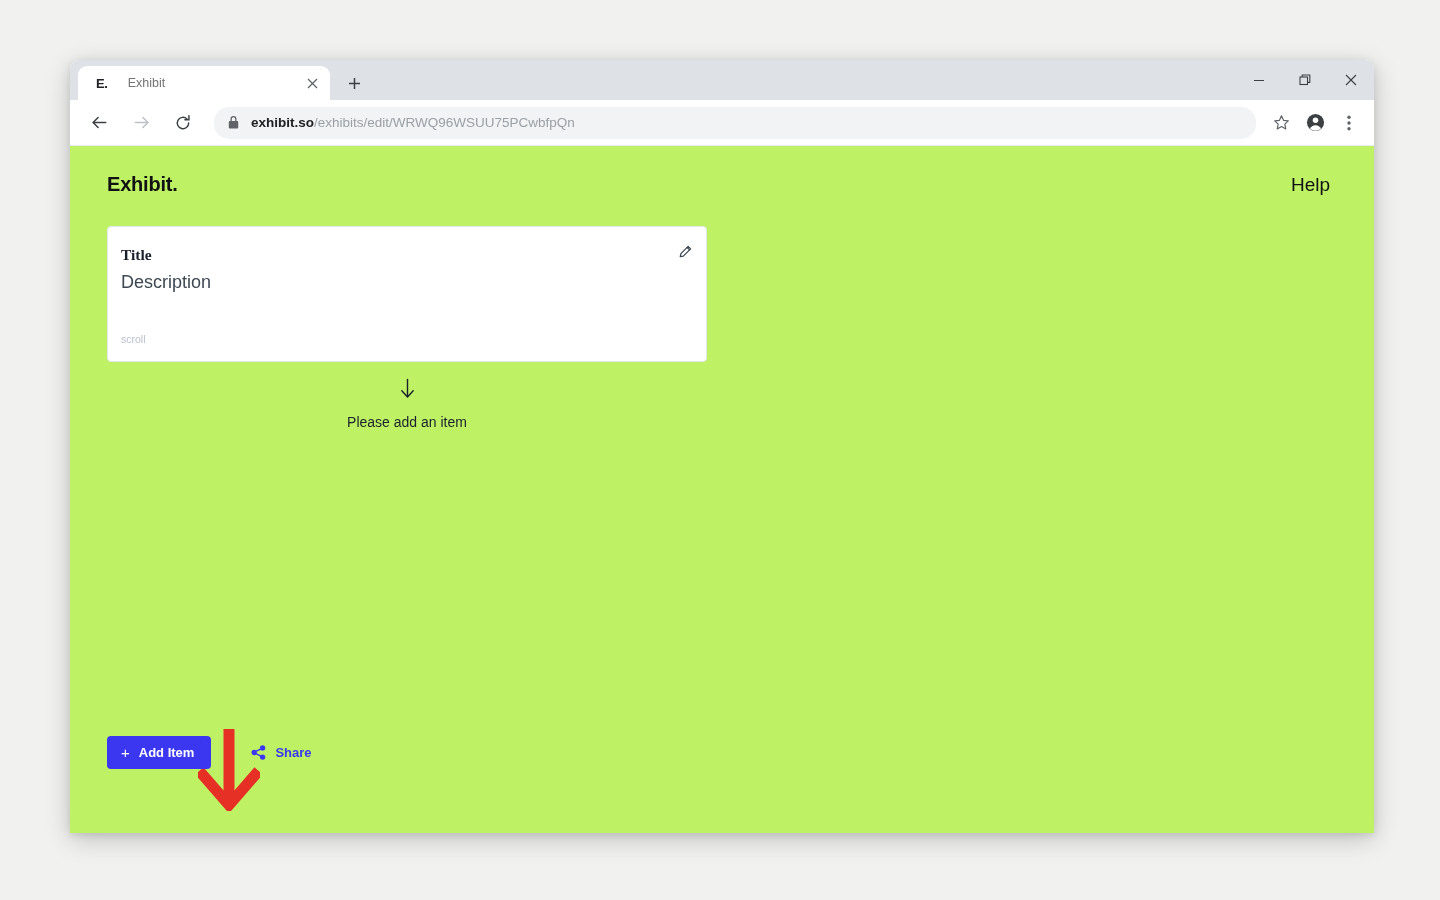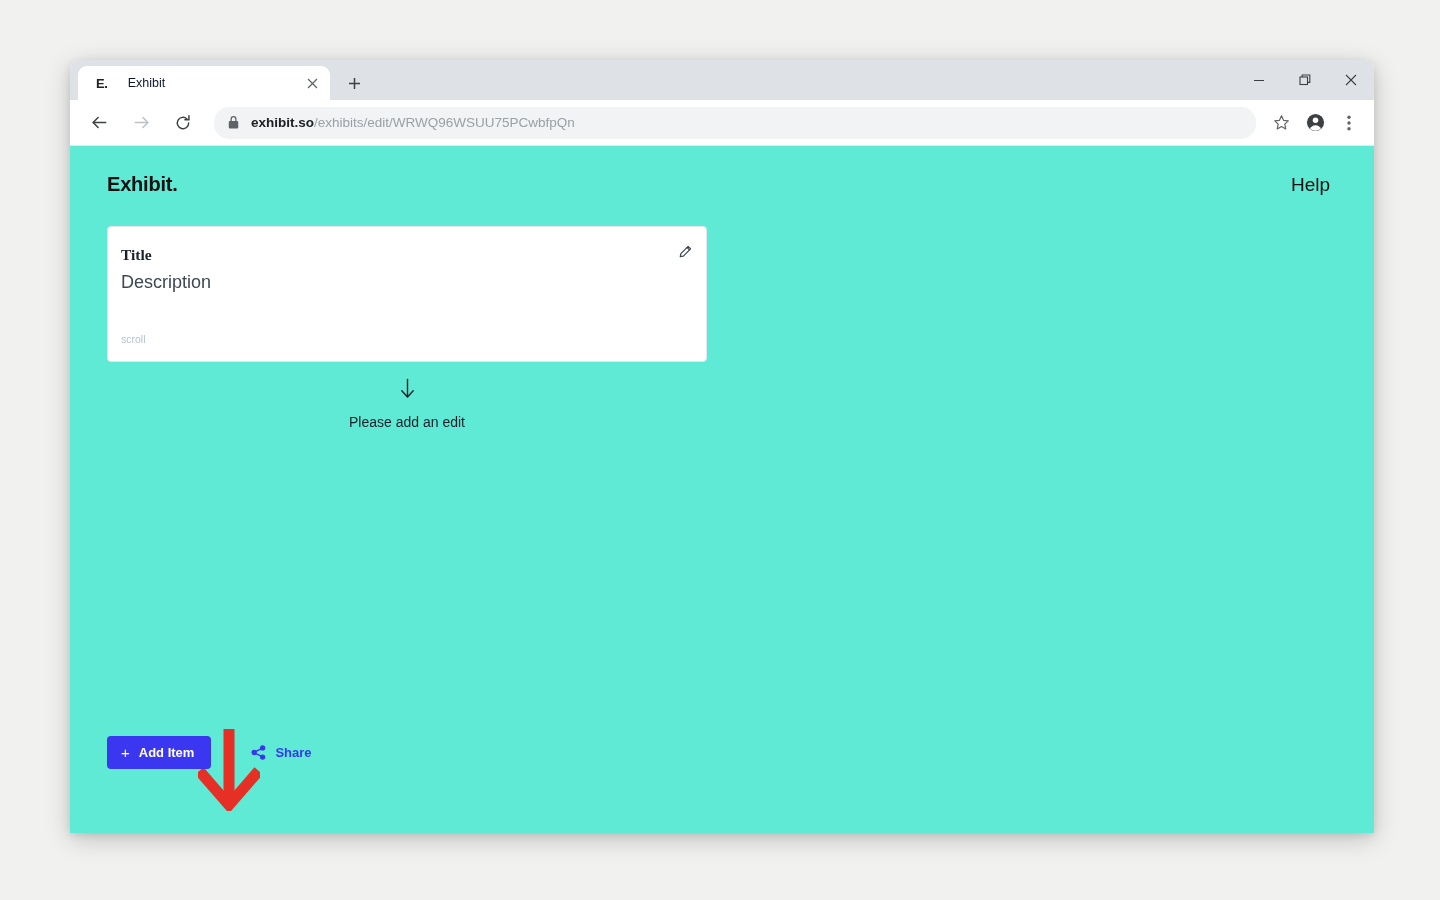--- a/index.html
+++ b/index.html
@@ -54,21 +54,21 @@
     font-size: 13px;
     font-weight: bold;
     color: #202124;
     letter-spacing: -0.3px;
     margin-right: 12px;
   }
 
   .tab-title {
     flex: 1;
     font-size: 12.5px;
-    color: #0f172a;
+    color: #737373;
     white-space: nowrap;
     overflow: hidden;
     text-overflow: ellipsis;
     padding-left: 8px;
   }
 
   .tab-close {
     width: 20px;
     height: 20px;
     display: flex;
@@ -170,21 +170,21 @@
     border-radius: 50%;
     color: #5f6368;
   }
 
   .avatar-icon { color: #3c4043; }
 
   
   .page {
     position: relative;
     height: 687px;
-    background: #5eead4;
+    background: #bef264;
     padding: 0;
   }
 
   .page-header {
     display: flex;
     align-items: center;
     justify-content: space-between;
     padding: 27px 44px 0 37px;
   }
 
@@ -441,21 +441,21 @@
         </div>
       </div>
 
       <div class="empty-state">
         <div class="empty-arrow">
           <svg width="17" height="21" viewBox="0 0 17 21" fill="none" stroke="currentColor" stroke-width="1.4" stroke-linecap="round" stroke-linejoin="round">
             <line x1="8.5" y1="1.5" x2="8.5" y2="18.5"></line>
             <polyline points="2.8,12.8 8.5,19 14.2,12.8"></polyline>
           </svg>
         </div>
-        <div class="empty-text">Please add an edit</div>
+        <div class="empty-text">Please add an item</div>
       </div>
 
     </div>
 
     <div class="annotation-arrow">
       <svg width="62" height="82" viewBox="0 0 62 82" fill="none" stroke="#e63025" stroke-width="11" stroke-linecap="square" stroke-linejoin="miter">
         <line x1="31" y1="3" x2="31" y2="72"></line>
         <polyline points="5,46 31,76 57,46"></polyline>
       </svg>
     </div>

